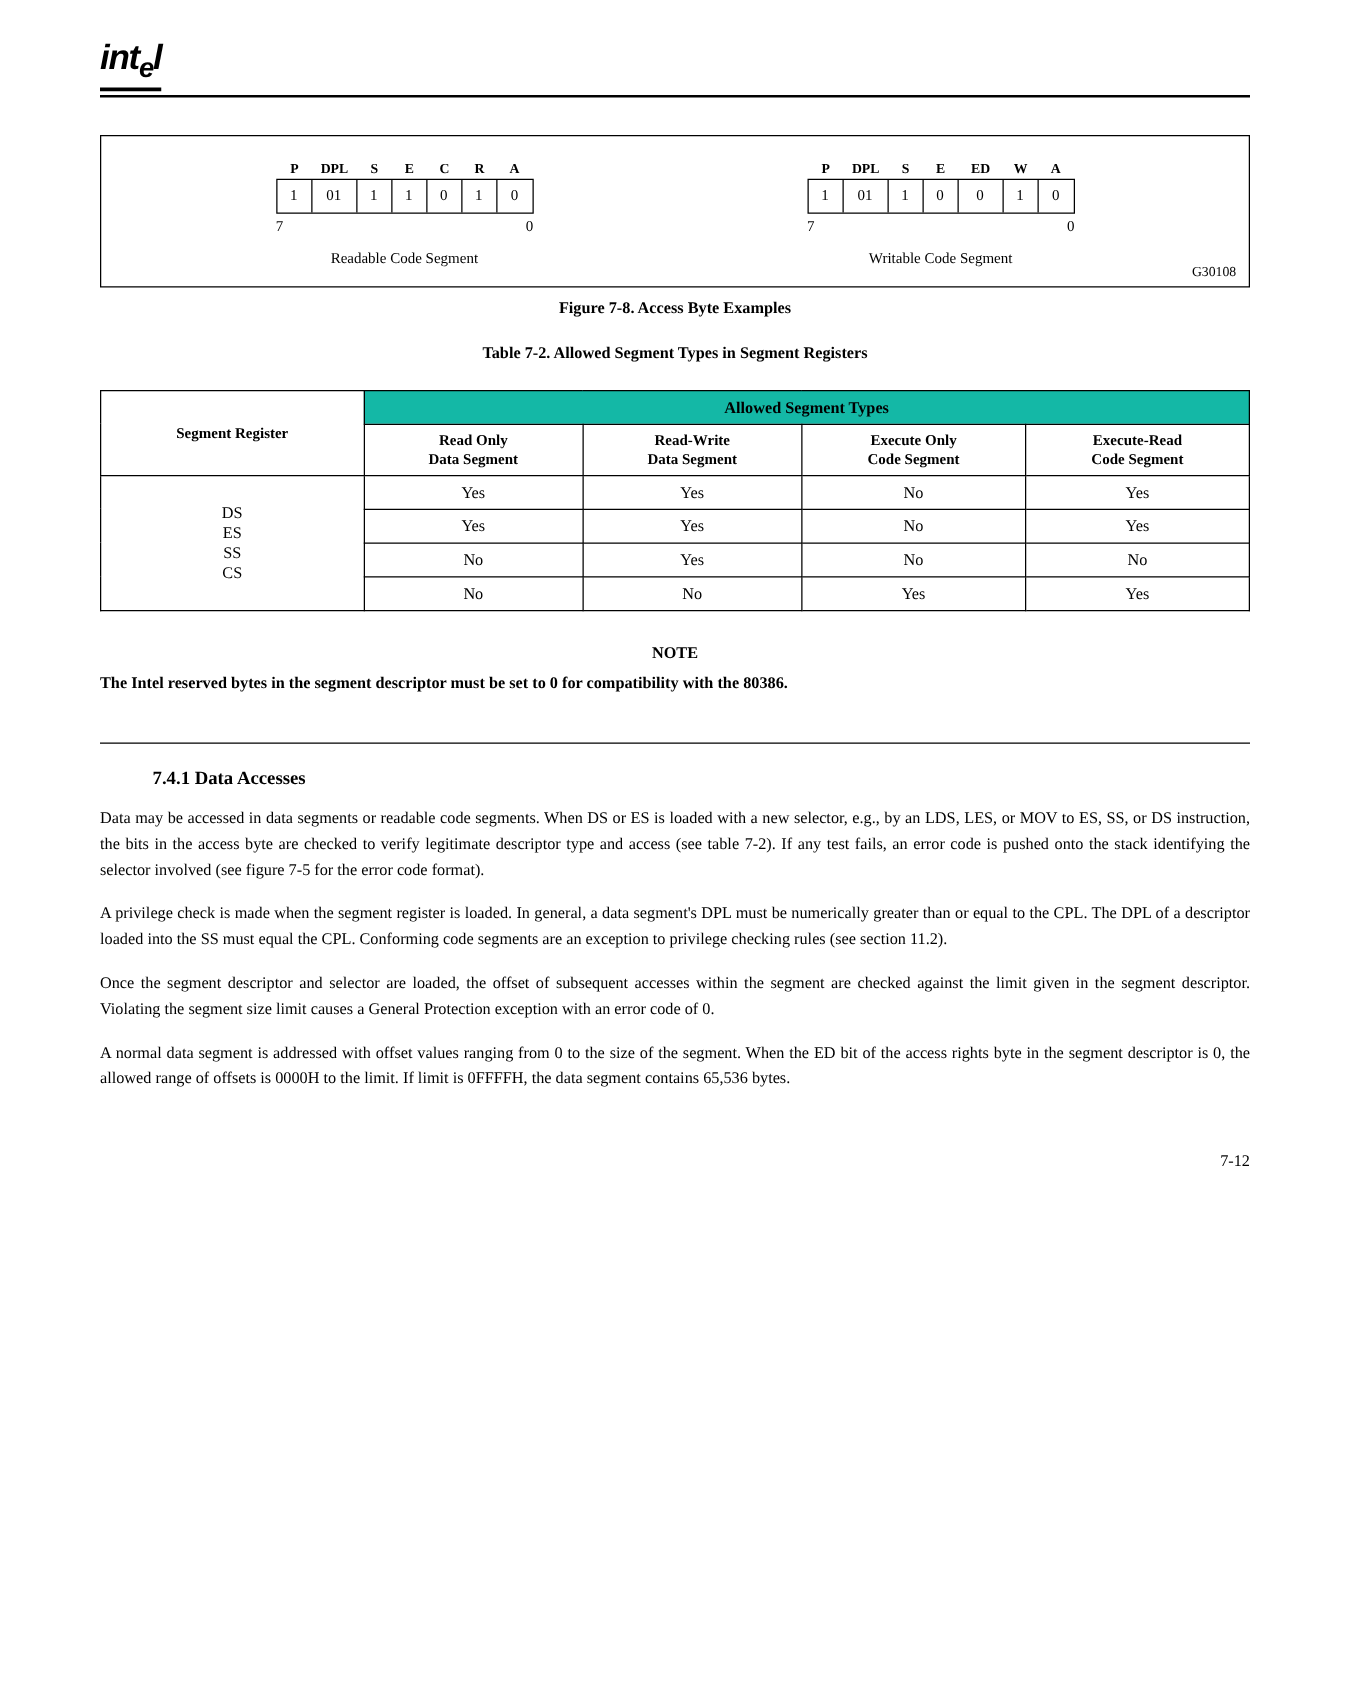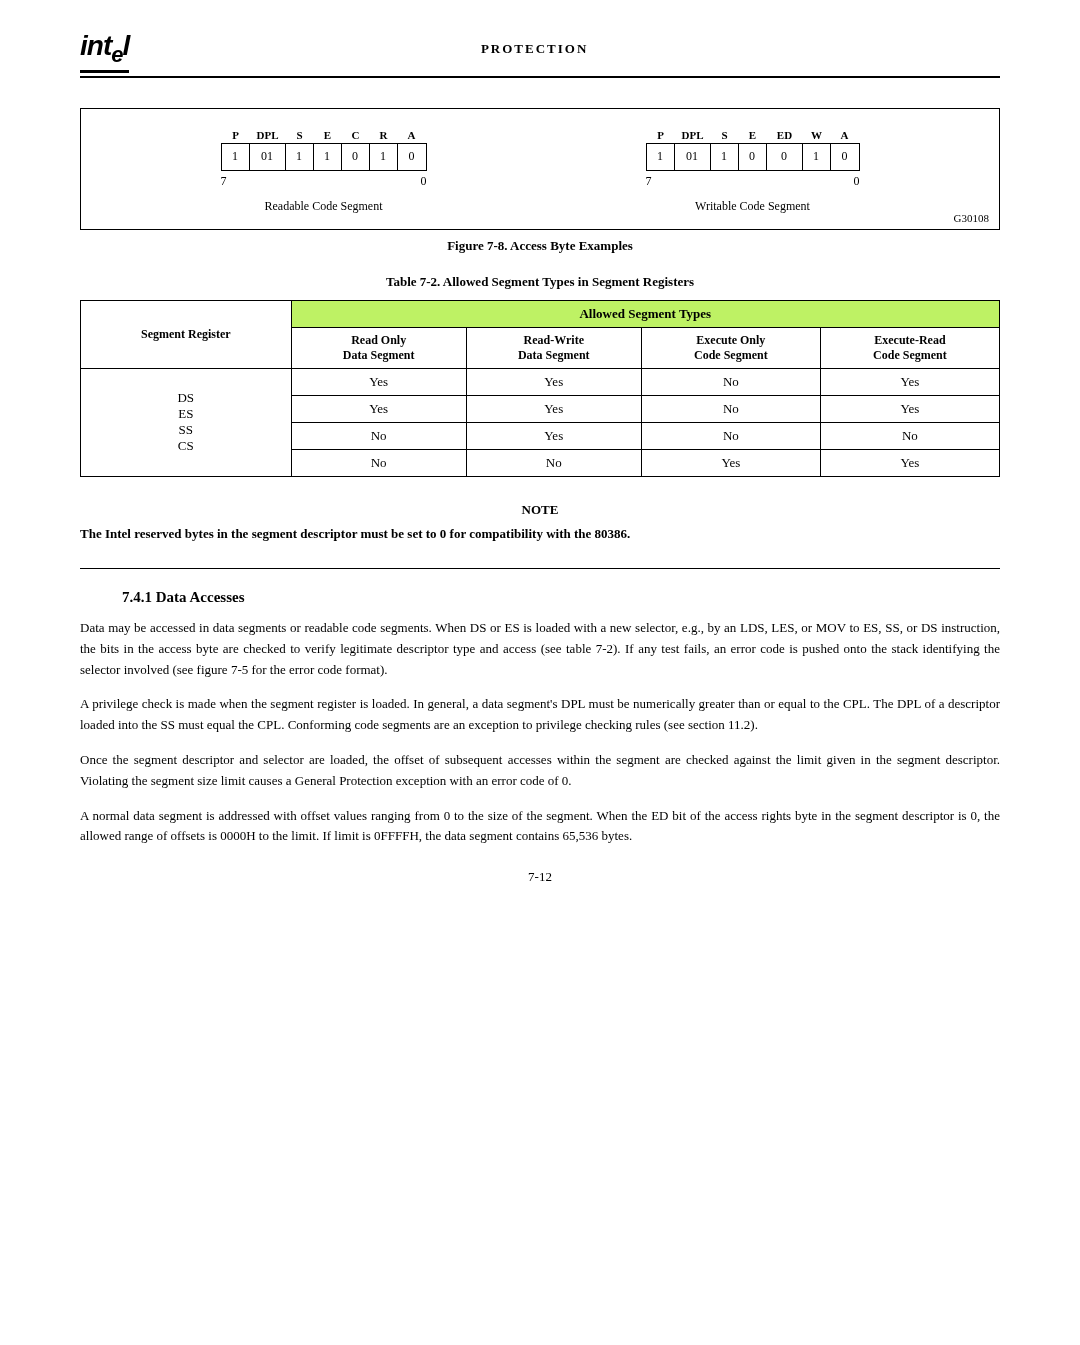--- a/index.html
+++ b/index.html
@@ -119,37 +119,37 @@
       bottom: 5px;
       right: 10px;
       font-size: 11px;
     }
 
     
     .table-title {
       font-size: 13px;
       font-weight: bold;
       text-align: center;
-      margin-bottom: 10px;
+      margin-bottom: 22px;
     }
     .segment-table {
       width: 100%;
       border-collapse: collapse;
       border: 1.5px solid #000;
       margin-bottom: 25px;
       font-size: 13px;
     }
     .segment-table th, .segment-table td {
       border: 1px solid #000;
       padding: 5px 8px;
       text-align: center;
       vertical-align: middle;
     }
     .segment-table .header-main {
-      background: #bef264;
+      background: #14b8a6;
       font-weight: bold;
       font-size: 13px;
       border-bottom: 1.5px solid #000;
     }
     .segment-table .header-sub {
       font-weight: bold;
       font-size: 12px;
       vertical-align: middle;
     }
     .seg-reg-cell {
@@ -170,21 +170,21 @@
     .note-title {
       font-weight: bold;
       font-size: 13px;
       margin-bottom: 6px;
     }
     .note-text {
       font-size: 13px;
       font-weight: bold;
       text-align: left;
       line-height: 1.5;
-      margin-bottom: 25px;
+      margin-bottom: 39px;
     }
 
     
     .section-heading {
       font-size: 15px;
       font-weight: bold;
       margin-bottom: 12px;
       margin-top: 10px;
       margin-left: 42px;
     }
@@ -192,39 +192,38 @@
     
     .body-para {
       font-size: 13px;
       line-height: 1.6;
       margin-bottom: 14px;
       text-align: justify;
     }
 
     
     .page-number {
-      text-align: center;
-      margin-top: 22px;
+      text-align: right;
+      margin-top: 48px;
       font-size: 13px;
     }
 
     .divider-line {
       border: none;
       border-top: 1px solid #000;
       margin: 0 0 20px 0;
     }
   </style>
 </head>
 <body>
 
 <div class="page-header">
   <div class="intel-logo">
     <span>int<sub style="font-style:italic;font-size:22px;">e</sub>l</span>
   </div>
-  <div class="page-header-title">PROTECTION</div>
   <div class="header-right"></div>
 </div>
 
 <div class="figure-box">
   <div class="figure-inner">
 
     <div class="segment-diagram">
       <div class="bit-labels">
         <div class="bit-label">P</div>
         <div class="bit-label wide">DPL</div>

